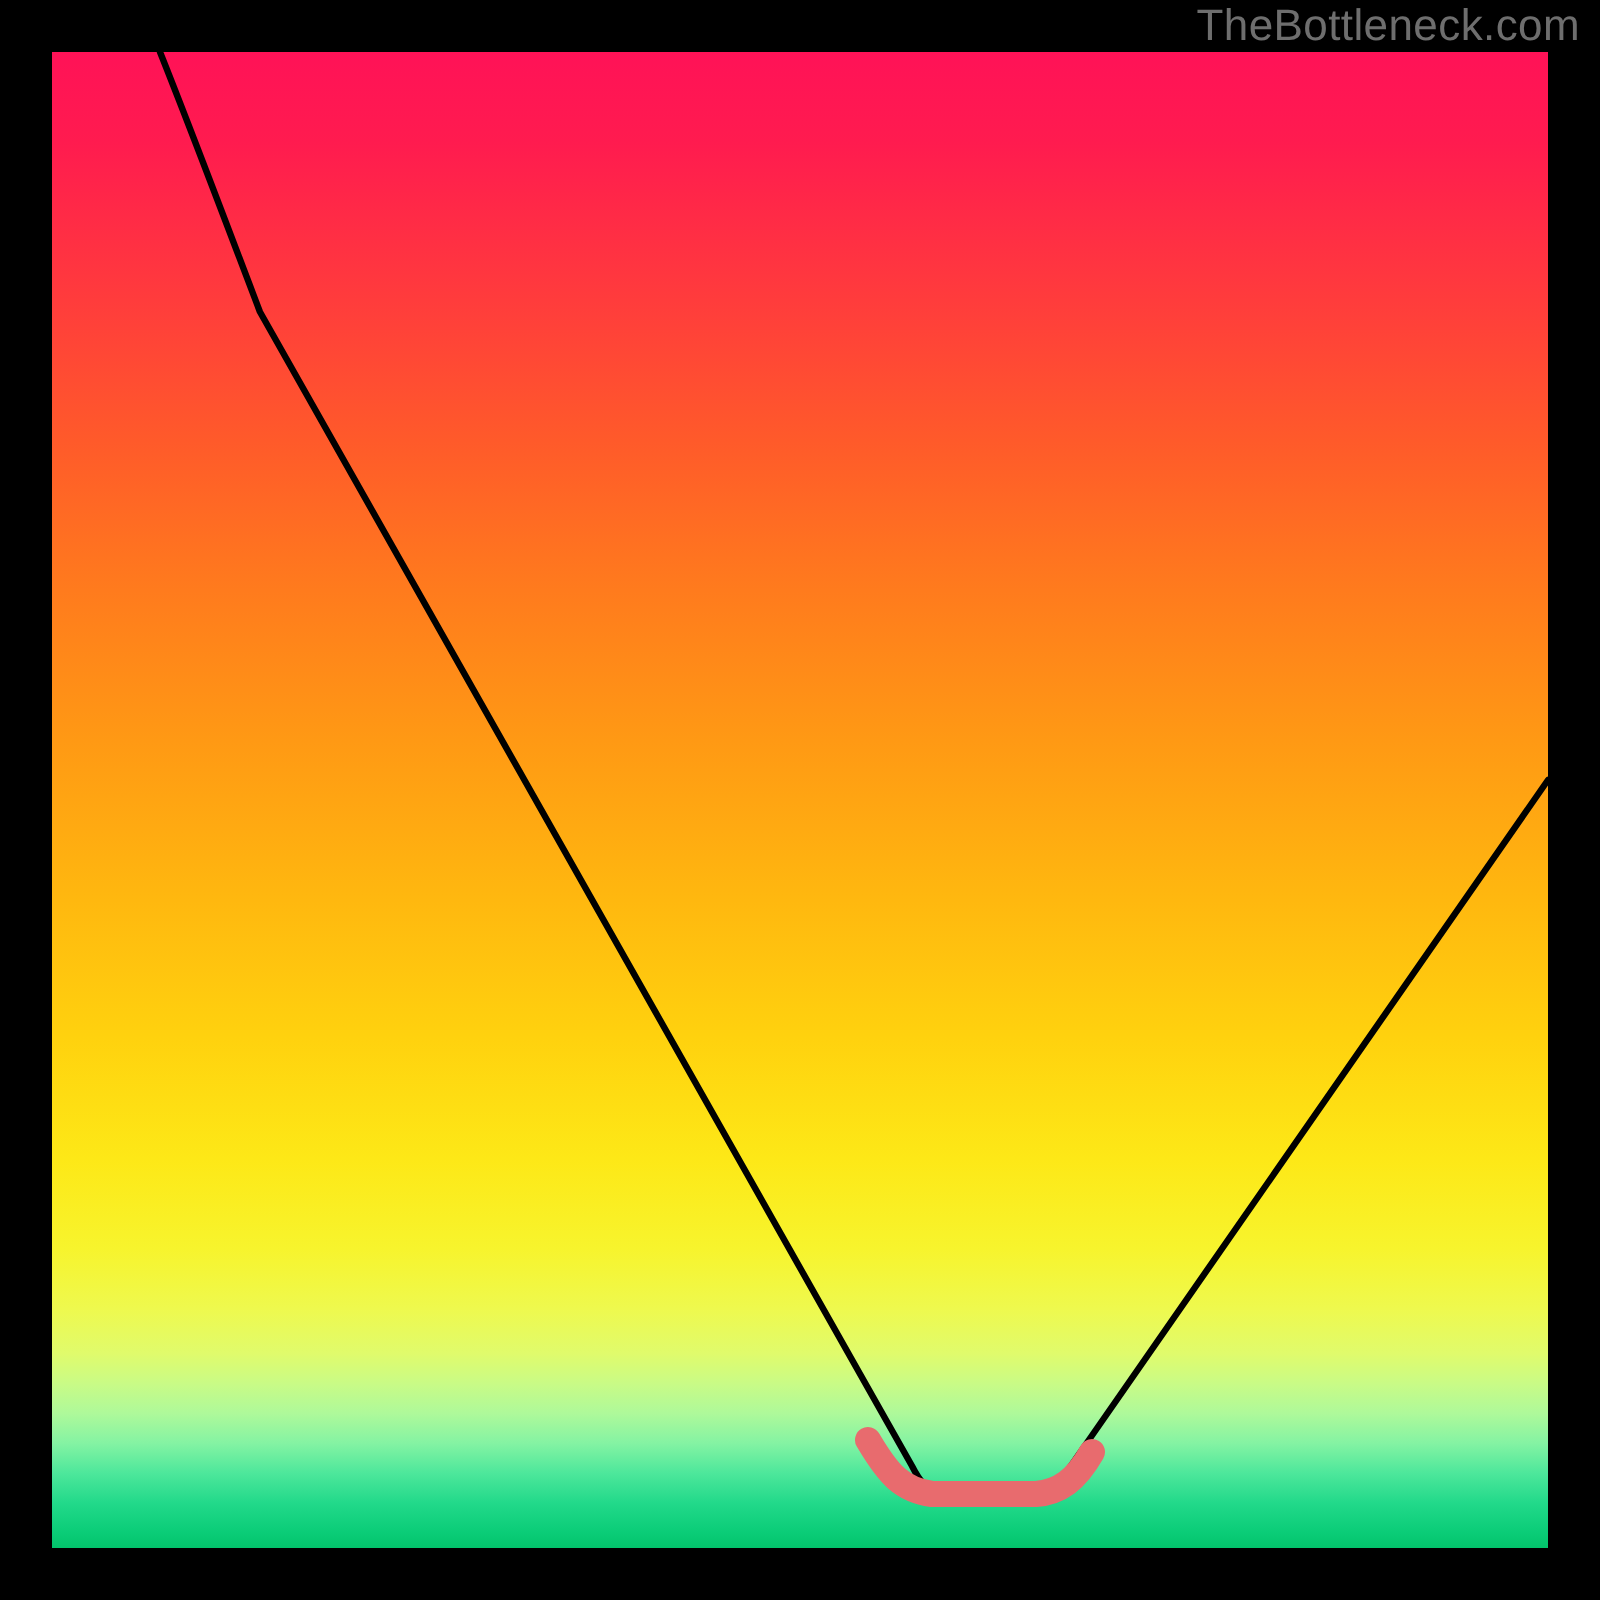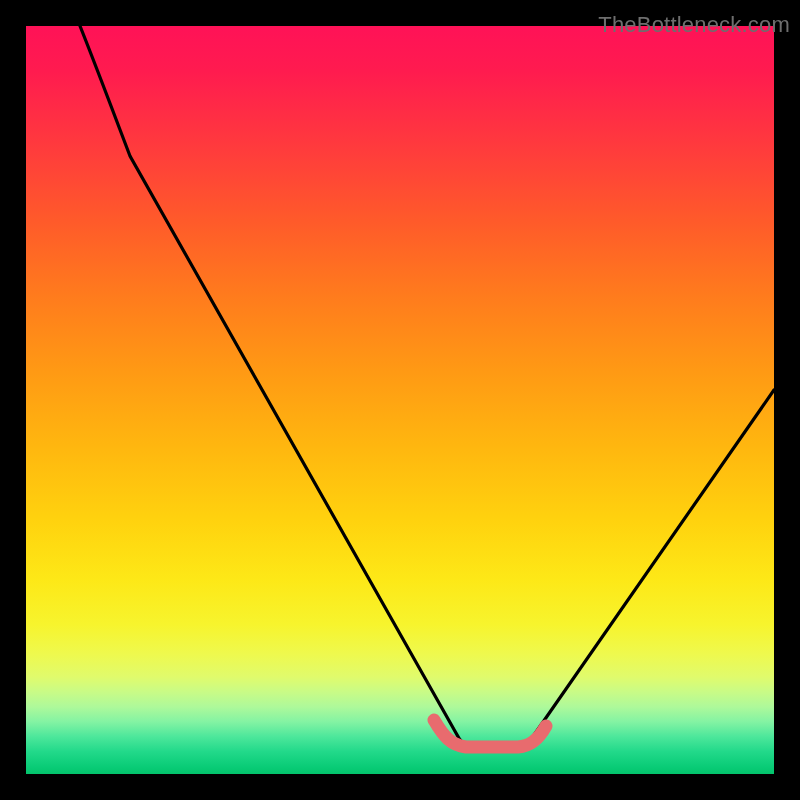--- a/index.html
+++ b/index.html
@@ -50,21 +50,21 @@
     );
   }
   .svg-layer {
     position: absolute;
     left: 0; top: 0;
     width: 748px;
     height: 748px;
   }
   .watermark {
     position: absolute;
-    top: 12px;
+    top: 0;
     right: 10px;
     color: #6e6e6e;
     font-family: Arial, Helvetica, sans-serif;
     font-size: 22px;
     font-weight: 400;
     letter-spacing: 0.2px;
     user-select: none;
     text-align: center;
   }
 </style>

